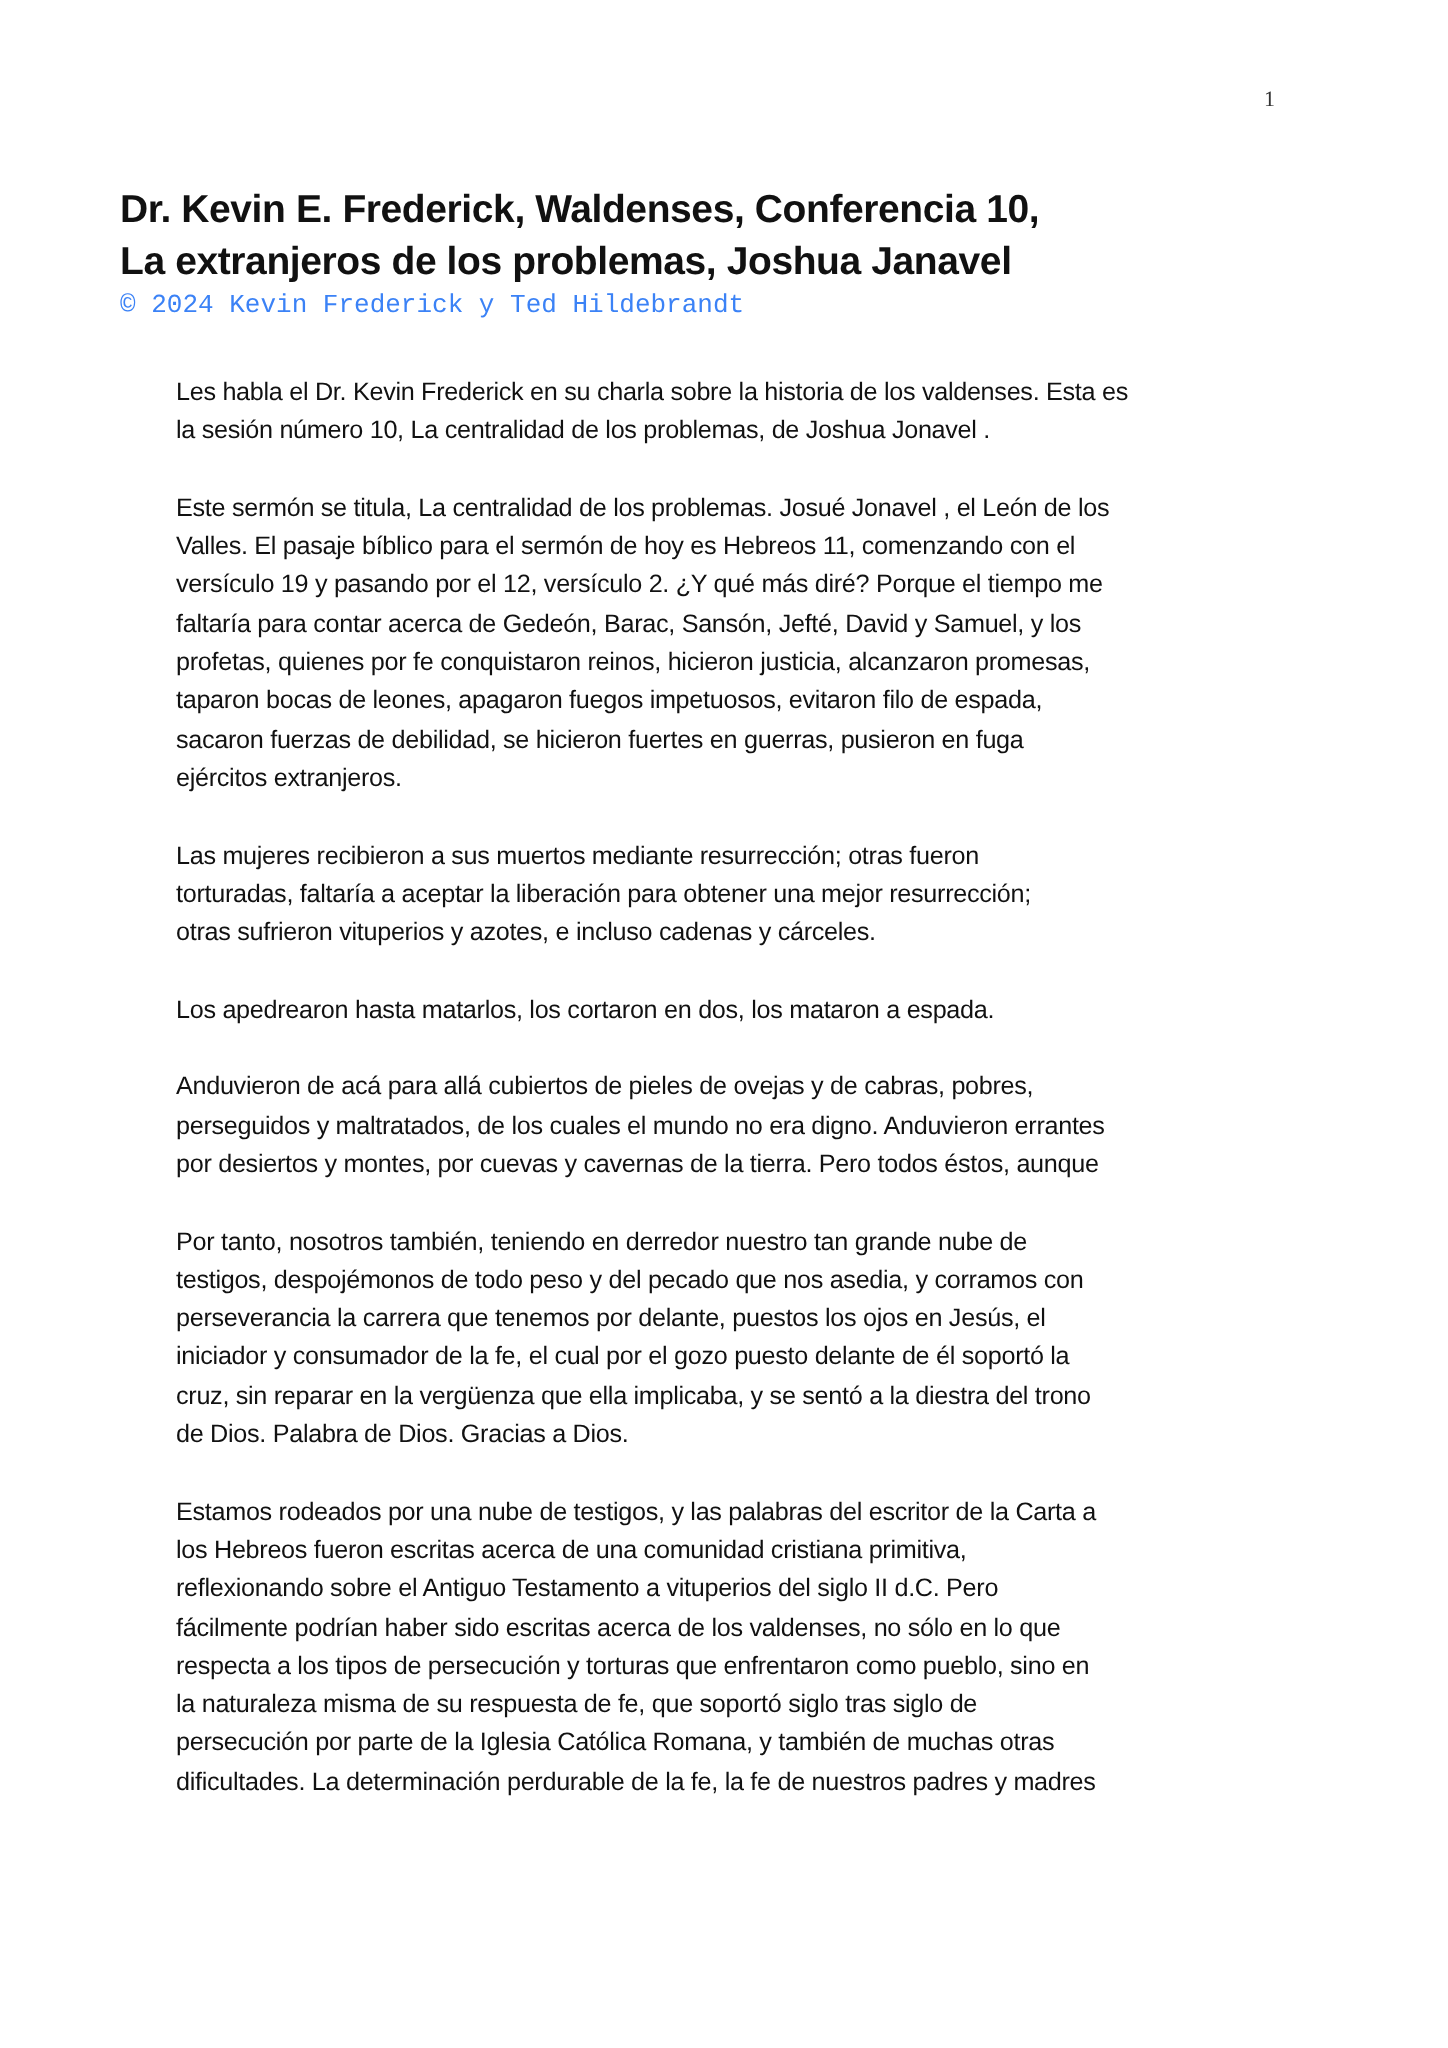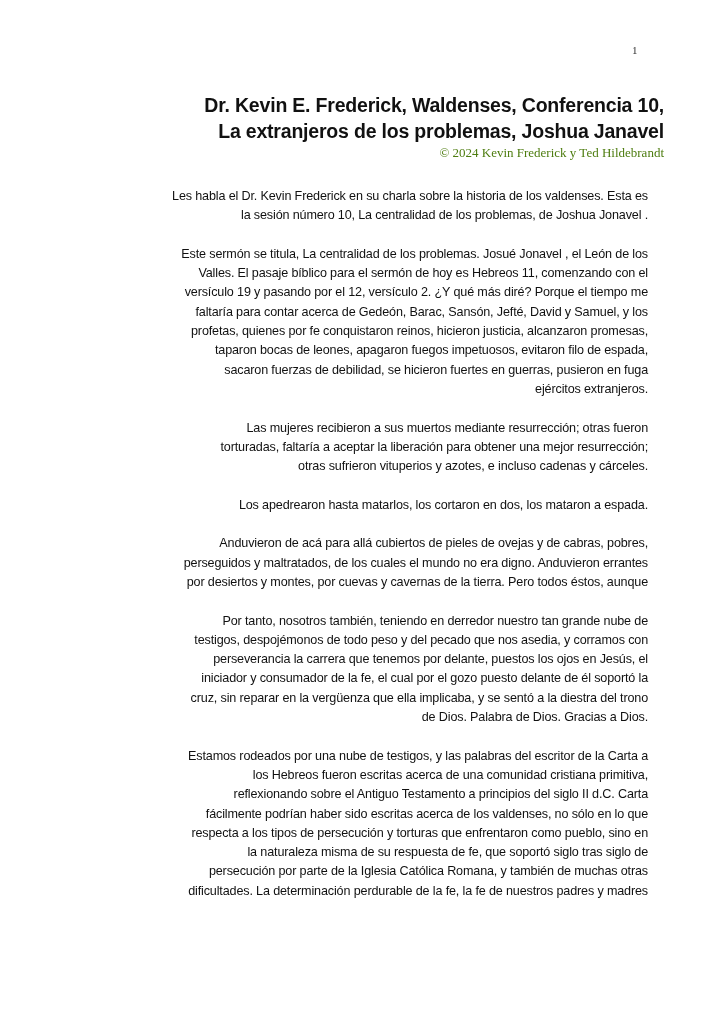--- a/index.html
+++ b/index.html
@@ -21,56 +21,55 @@
       left: 632px;
       font-family: "Liberation Serif", serif;
       font-size: 11px;
       color: #333333;
     }
     .title-block {
       position: absolute;
       top: 92px;
       left: 60px;
       width: 604px;
-      text-align: right;
+      text-align: left;
     }
     .title-line {
       font-family: "Liberation Sans", sans-serif;
       font-weight: bold;
       font-size: 19.5px;
       line-height: 26px;
       letter-spacing: -0.2px;
       color: #111111;
       white-space: nowrap;
     }
     .copyright {
-      font-family: Liberation Serif, serif;
+      font-family: Liberation Mono, monospace;
       font-size: 13px;
       line-height: 18px;
-      color: #4d7c0f;
+      color: #3b82f6;
       margin-top: 0px;
     }
     .body-text {
       position: absolute;
       top: 187px;
       left: 88px;
       width: 560px;
     }
     .para {
       font-family: "Liberation Sans", sans-serif;
       font-size: 12.6px;
       line-height: 19.3px;
       margin: 0 0 19.3px 0;
       color: #111111;
       letter-spacing: -0.15px;
     }
     .line {
       display: block;
       white-space: nowrap;
-      text-align: right;
     }
   </style>
 </head>
 <body>
 
 <div class="page-number">1</div>
 
 <div class="title-block">
   <div class="title-line">Dr. Kevin E. Frederick, Waldenses, Conferencia 10,</div>
   <div class="title-line">La extranjeros de los problemas, Joshua Janavel</div>
@@ -115,20 +114,20 @@
     <span class="line">testigos, despojémonos de todo peso y del pecado que nos asedia, y corramos con</span>
     <span class="line">perseverancia la carrera que tenemos por delante, puestos los ojos en Jesús, el</span>
     <span class="line">iniciador y consumador de la fe, el cual por el gozo puesto delante de él soportó la</span>
     <span class="line">cruz, sin reparar en la vergüenza que ella implicaba, y se sentó a la diestra del trono</span>
     <span class="line">de Dios. Palabra de Dios. Gracias a Dios.</span>
   </div>
 
   <div class="para">
     <span class="line">Estamos rodeados por una nube de testigos, y las palabras del escritor de la Carta a</span>
     <span class="line">los Hebreos fueron escritas acerca de una comunidad cristiana primitiva,</span>
-    <span class="line">reflexionando sobre el Antiguo Testamento a principios del siglo II d.C. Carta</span>
+    <span class="line">reflexionando sobre el Antiguo Testamento a vituperios del siglo II d.C. Pero</span>
     <span class="line">fácilmente podrían haber sido escritas acerca de los valdenses, no sólo en lo que</span>
     <span class="line">respecta a los tipos de persecución y torturas que enfrentaron como pueblo, sino en</span>
     <span class="line">la naturaleza misma de su respuesta de fe, que soportó siglo tras siglo de</span>
     <span class="line">persecución por parte de la Iglesia Católica Romana, y también de muchas otras</span>
     <span class="line">dificultades. La determinación perdurable de la fe, la fe de nuestros padres y madres</span>
   </div>
 </div>
 
 </body></html>

